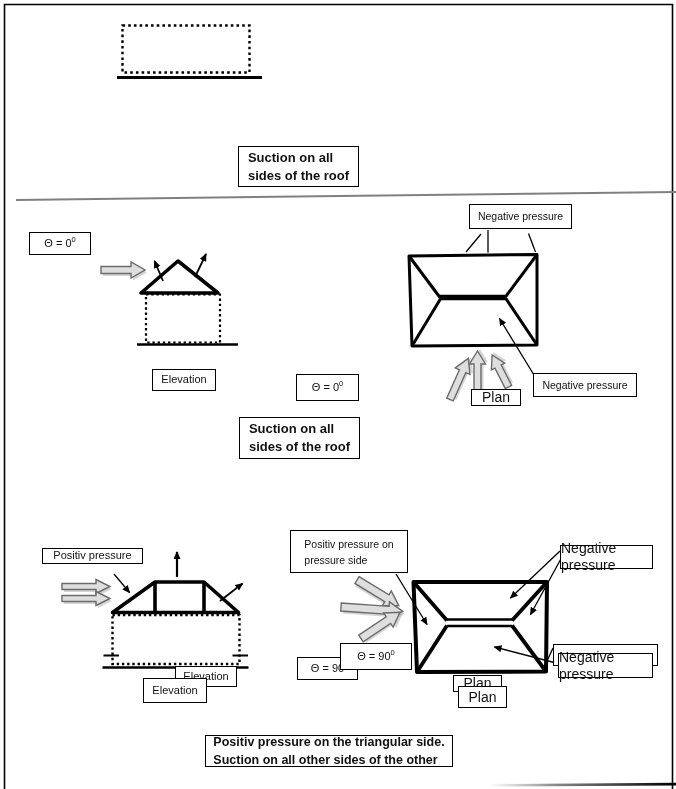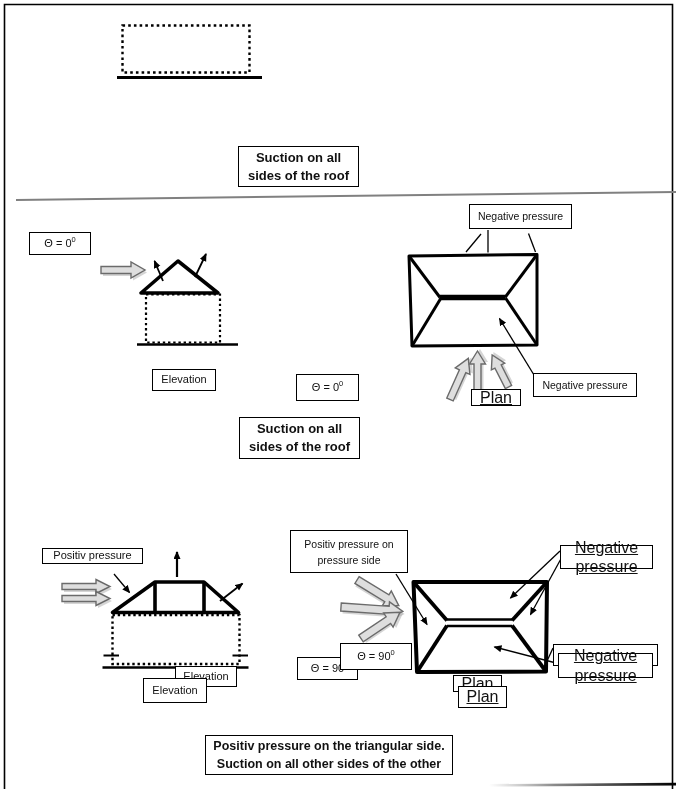--- a/index.html
+++ b/index.html
@@ -1,25 +1,25 @@
 <!DOCTYPE html>
 <html><head>
 <meta charset="utf-8">
 <style>
   html,body{margin:0;padding:0;background:#fff;}
   .page{position:relative;width:676px;height:789px;background:#fff;overflow:hidden;
         font-family:"Liberation Sans",sans-serif;}
   .page svg{position:absolute;left:0;top:0;}
   .lbl{position:absolute;box-sizing:border-box;background:#fff;border:1.5px solid #000;
-       display:flex;align-items:center;justify-content:center;text-align:center;
+       display:flex;align-items:center;justify-content:center;
        font-family:"Liberation Sans",sans-serif;font-size:11px;color:#111;line-height:1.2;}
   .bold{font-weight:700;font-size:13px;line-height:18px;}
   .cap{font-weight:700;font-size:12.5px;line-height:18px;}
   .sm{font-size:10.5px;}
-  .xs{font-size:16px;border-width:1.3px;text-decoration:underline;}
+  .xs{font-size:14px;border-width:1.3px;}
   .two{line-height:16px;}
   sup{font-size:7.5px;line-height:0;}
   .arrow-shadow{fill:#ababab;opacity:.5;stroke:none;}
   .arrow-body{fill:#dedede;stroke:#6b6b6b;stroke-width:1.4;}
   .thin{stroke:#000;stroke-width:1.3;fill:none;}
   .mid{stroke:#000;stroke-width:1.8;fill:none;}
   .roof{fill:#fff;stroke:#000;stroke-linejoin:round;}
 </style>
 </head>
 <body>
@@ -207,20 +207,20 @@
   <span>Negative pressure</span>
 </div>
 
 <div class="lbl xs" style="left:453px;top:675px;width:49px;height:17px">
   <span>Plan</span>
 </div>
 <div class="lbl xs" style="left:458px;top:686px;width:49px;height:22px">
   <span>Plan</span>
 </div>
 
-<div class="lbl cap" style="left:205px;top:735px;width:248px;height:40px">
+<div class="lbl cap" style="left:205px;top:735px;width:248px;height:32px">
   <div>
         <div>Positiv pressure on the triangular side.</div>
        <div>Suction on all other sides of the other</div>
       </div>
 </div>
 
 </div>
 
 </body></html>

